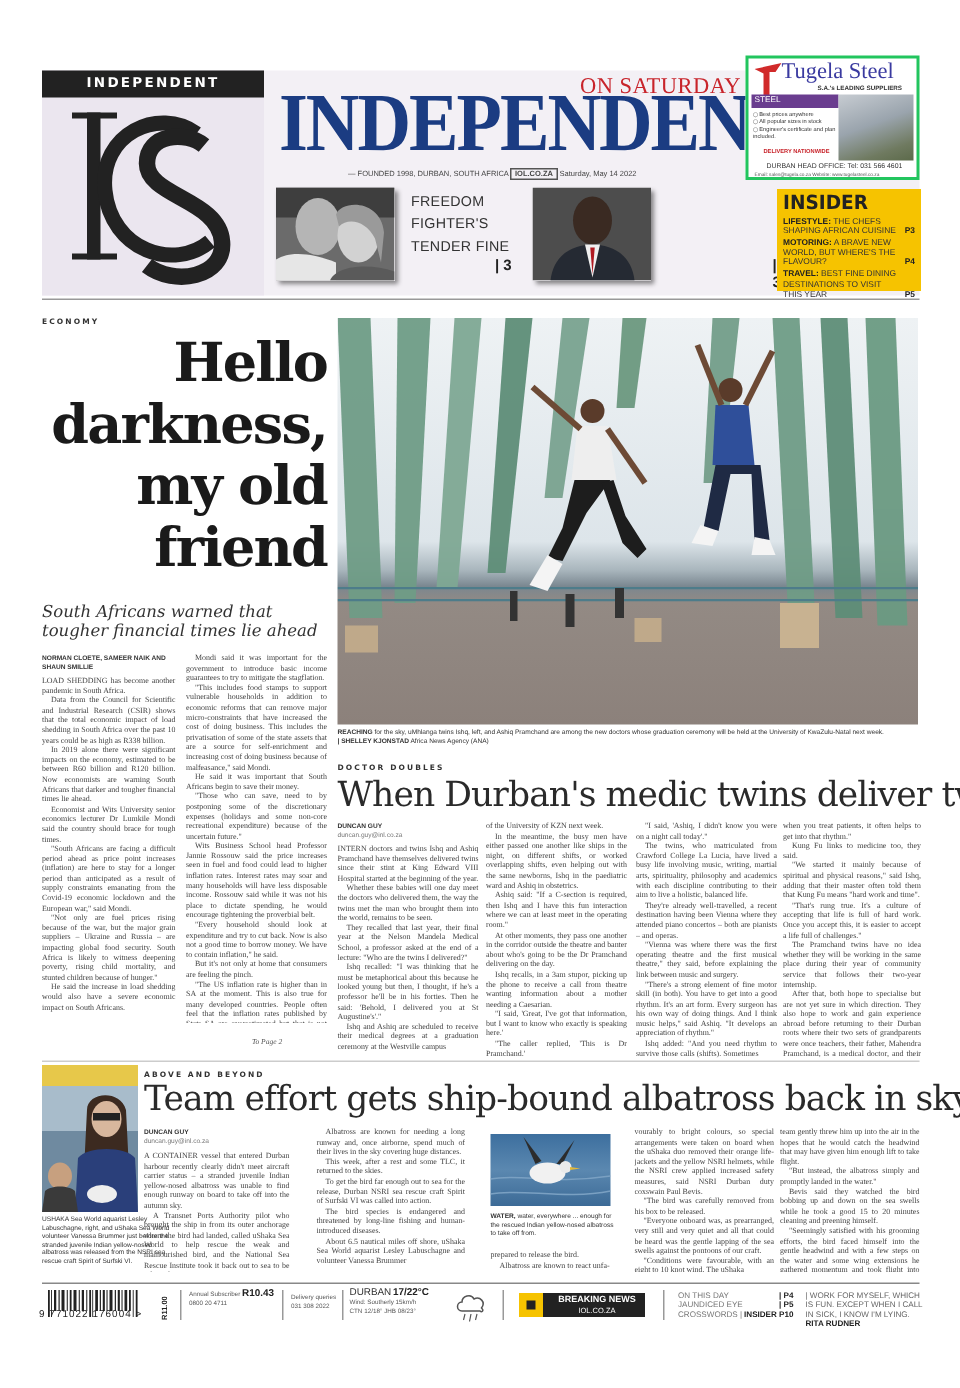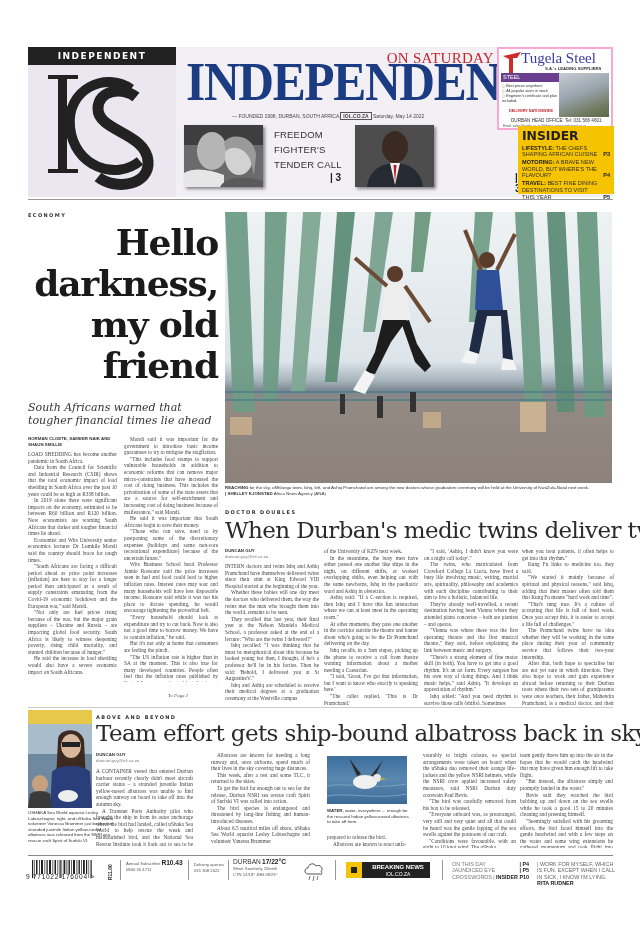--- a/index.html
+++ b/index.html
@@ -16,21 +16,21 @@
   .on-saturday { position: absolute; right: 2px; top: 3px; color: #c8242b; font-family: "Liberation Serif", serif; font-size: 15px; letter-spacing: 0.3px; }
   .brand-title { position: absolute; left: 2px; top: 5px; color: #1b3c82; font-family: "Liberation Serif", serif; font-weight: bold; font-size: 55px; letter-spacing: -1.5px; transform: scaleX(0.9); transform-origin: left top; line-height: 60px; }
   .founded { position: absolute; left: 48px; top: 66px; font-family: "Liberation Sans", sans-serif; font-size: 5px; color: #444; white-space: nowrap; }
   .founded b { border: 0.5px solid #555; padding: 0 2px; font-weight: bold; }
 
   .teaser { position: absolute; top: 78px; height: 66px; }
   .teaser-img { position: absolute; left: 0; top: 0; width: 79px; height: 62px; box-shadow: 2px 2px 3px rgba(0,0,0,.45); }
   .teaser-text { position: absolute; left: 90px; top: 2px; font-family: Liberation Sans, sans-serif; font-size: 9.5px; line-height: 15px; color: #333; letter-spacing: 0.2px; width: 80px; }
   .teaser-page { position: absolute; font-family: "Liberation Sans", sans-serif; font-weight: bold; font-size: 10px; color: #222; }
 
-  .ad { position: absolute; left: 497px; top: 47px; width: 116px; height: 83px; border: 2px solid #f9a8d4; background: #fff; }
+  .ad { position: absolute; left: 497px; top: 37px; width: 116px; height: 83px; border: 2px solid #22c55e; background: #fff; }
   .ad-logo { position: absolute; left: 4px; top: 3px; width: 18px; height: 22px; }
   .ad-name { position: absolute; left: 22px; top: 1px; font-family: "Liberation Serif", serif; font-size: 15px; color: #3a3aa0; }
   .ad-tag { position: absolute; left: 46px; top: 17px; font-family: "Liberation Sans", sans-serif; font-size: 4.2px; font-weight: bold; color: #333; }
   .ad-band { position: absolute; left: 2px; top: 24px; width: 58px; height: 9px; background: #6a3d8f; color: #fff; font-family: "Liberation Sans", sans-serif; font-size: 5.5px; line-height: 9px; padding-left: 2px; }
   .ad-photo { position: absolute; left: 60px; top: 24px; width: 50px; height: 44px; background: linear-gradient(160deg, #c7ccd2 0%, #9aa4ad 45%, #6f7a60 80%, #5c6a4a 100%); }
   .ad-list { position: absolute; left: 3px; top: 35px; width: 56px; font-family: "Liberation Sans", sans-serif; font-size: 3.8px; line-height: 5px; color: #333; list-style: none; }
   .ad-list li::before { content: "◯ "; font-size: 3px; }
   .ad-delivery { position: absolute; left: 10px; top: 60px; color: #c8242b; font-family: "Liberation Sans", sans-serif; font-size: 3.8px; font-weight: bold; }
   .ad-office { position: absolute; left: 12px; top: 69px; font-family: "Liberation Sans", sans-serif; font-size: 4.6px; color: #333; white-space: nowrap; }
   .ad-email { position: absolute; left: 4px; top: 75px; font-family: "Liberation Sans", sans-serif; font-size: 3.2px; color: #555; white-space: nowrap; }
@@ -119,21 +119,21 @@
       <rect x="0" y="0" width="79" height="20" fill="#3e3e3e"></rect>
       <ellipse cx="28" cy="26" rx="15" ry="19" fill="#b5b5b5"></ellipse>
       <ellipse cx="55" cy="32" rx="14" ry="18" fill="#d2d2d2"></ellipse>
       <path d="M40 18 C44 8, 70 8, 72 30 L70 50 L66 34 C60 22, 48 20, 42 26 Z" fill="#9a9a9a"></path>
       <path d="M0 62 L0 48 C10 42, 25 44, 40 50 L40 62 Z" fill="#e6e6e6"></path>
       <path d="M36 62 C40 52, 62 50, 79 56 L79 62 Z" fill="#5a5a5a"></path>
     </svg>
     <div class="teaser-text">
       <div>FREEDOM</div>
       <div>FIGHTER'S</div>
-      <div>TENDER CALL</div>
+      <div>TENDER FINE</div>
     </div>
     <div class="teaser-page" style="left:146px;top:47px;">| 3</div>
   </div>
 
   <div class="teaser" style="left:327px;width:170px;">
     <svg class="teaser-img" viewBox="0 0 79 62">
       <rect width="79" height="62" fill="#4d4d4d"></rect>
       <ellipse cx="40" cy="22" rx="13" ry="16" fill="#3a2a22"></ellipse>
       <path d="M12 62 C14 44, 28 38, 40 38 C52 38, 66 44, 68 62 Z" fill="#252a33"></path>
       <path d="M35 38 L40 60 L45 38 Z" fill="#f0f0f0"></path>

